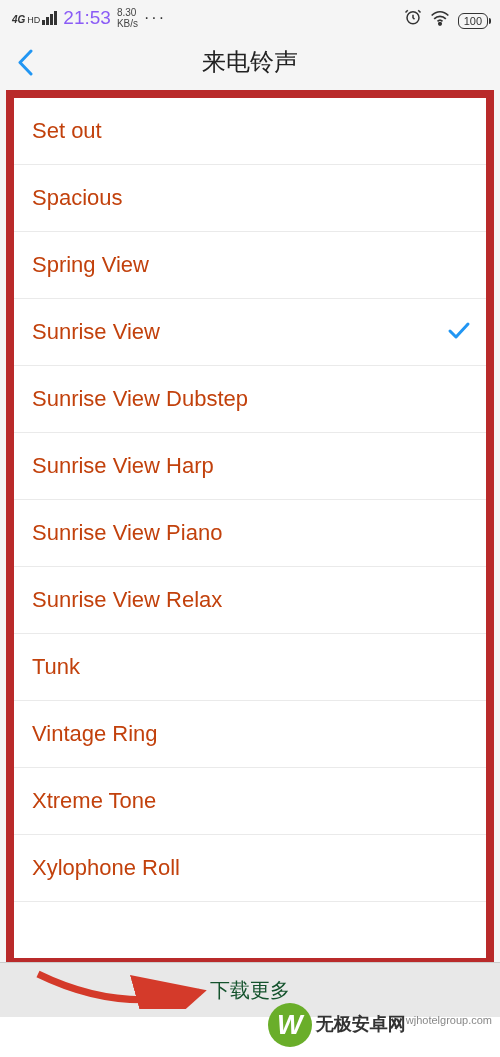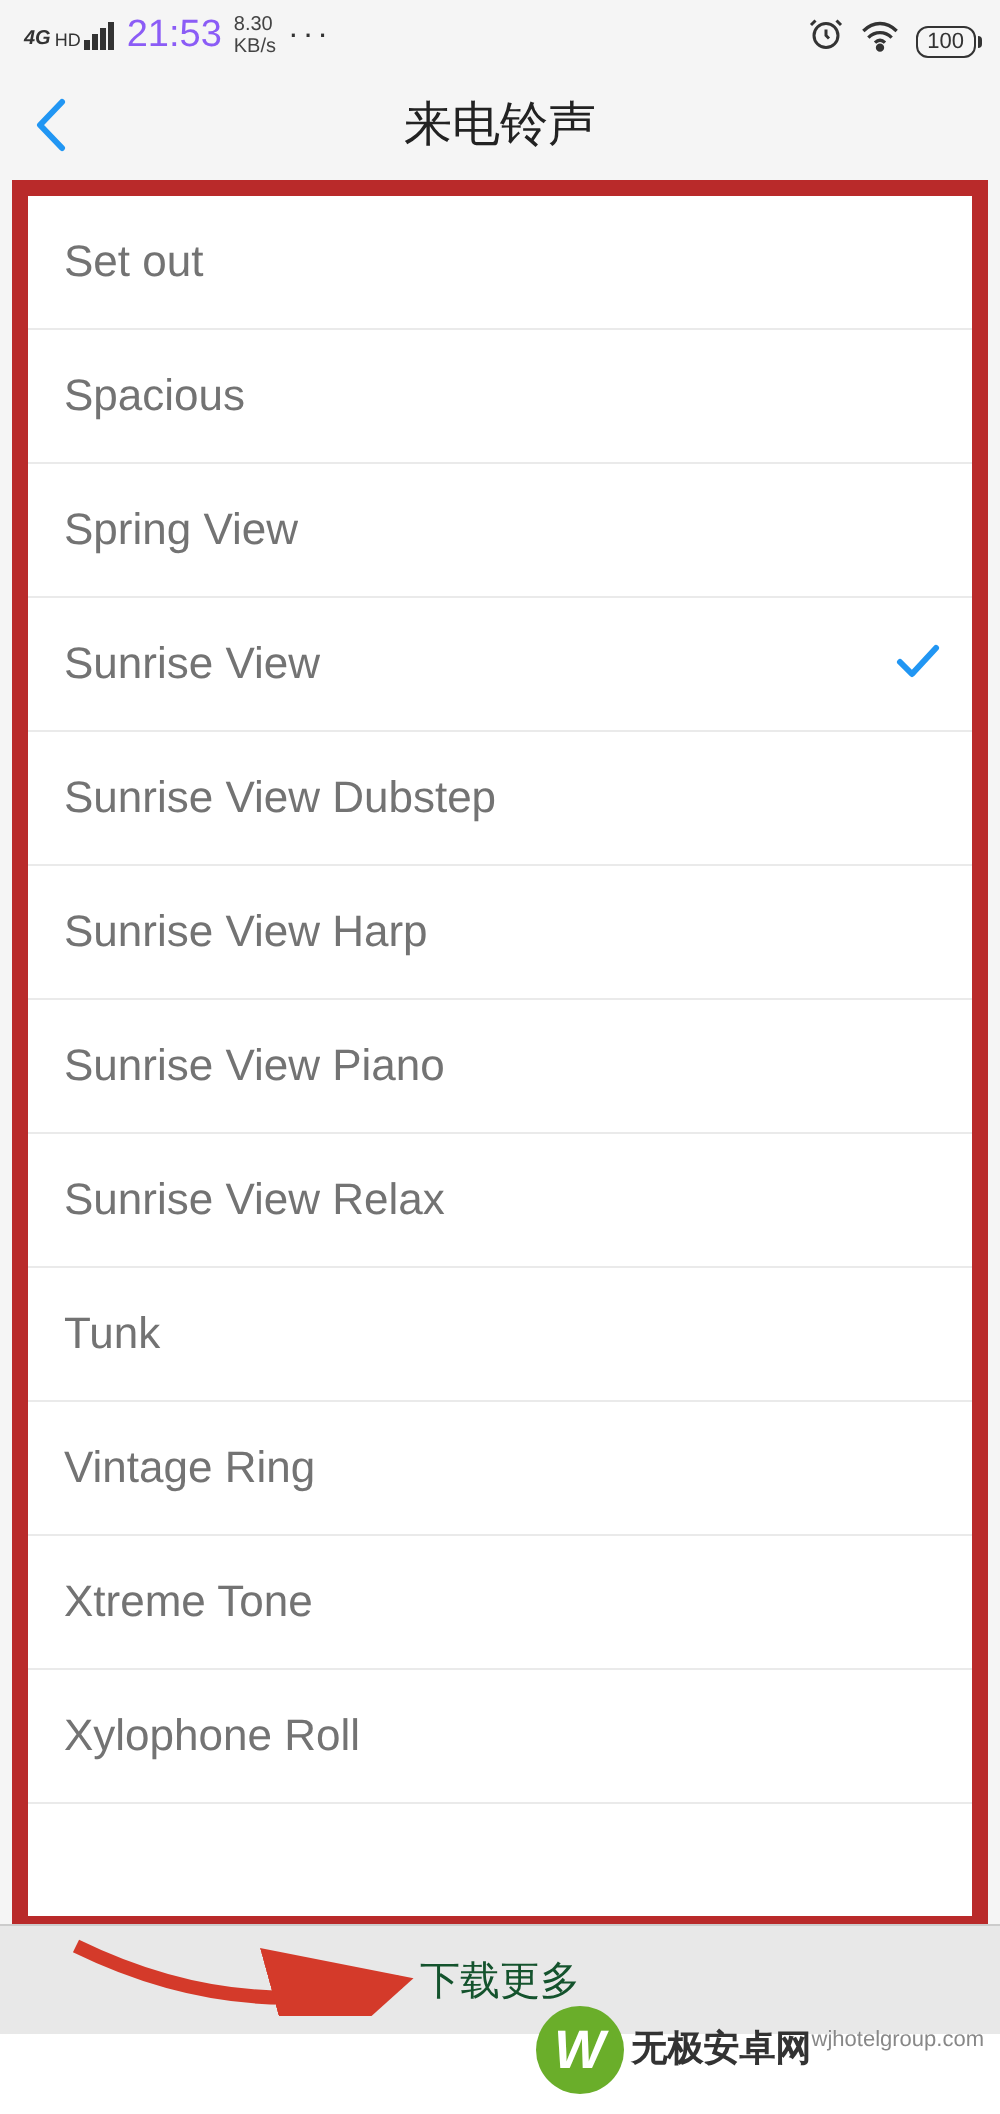--- a/index.html
+++ b/index.html
@@ -127,21 +127,21 @@
     .list-item {
       height: 67px;
       display: flex;
       align-items: center;
       padding: 0 15px 0 18px;
       border-bottom: 1px solid #eaeaea;
       background: #fff;
     }
     .list-item-label {
       font-size: 22px;
-      color: #737373;
+      color: #c2410c;
       flex: 1;
     }
     .check-icon {
       color: #2196f3;
     }
     .check-icon svg { width: 24px; height: 20px; }
     .bottom-bar {
       position: absolute;
       bottom: 40px;
       left: 0;

